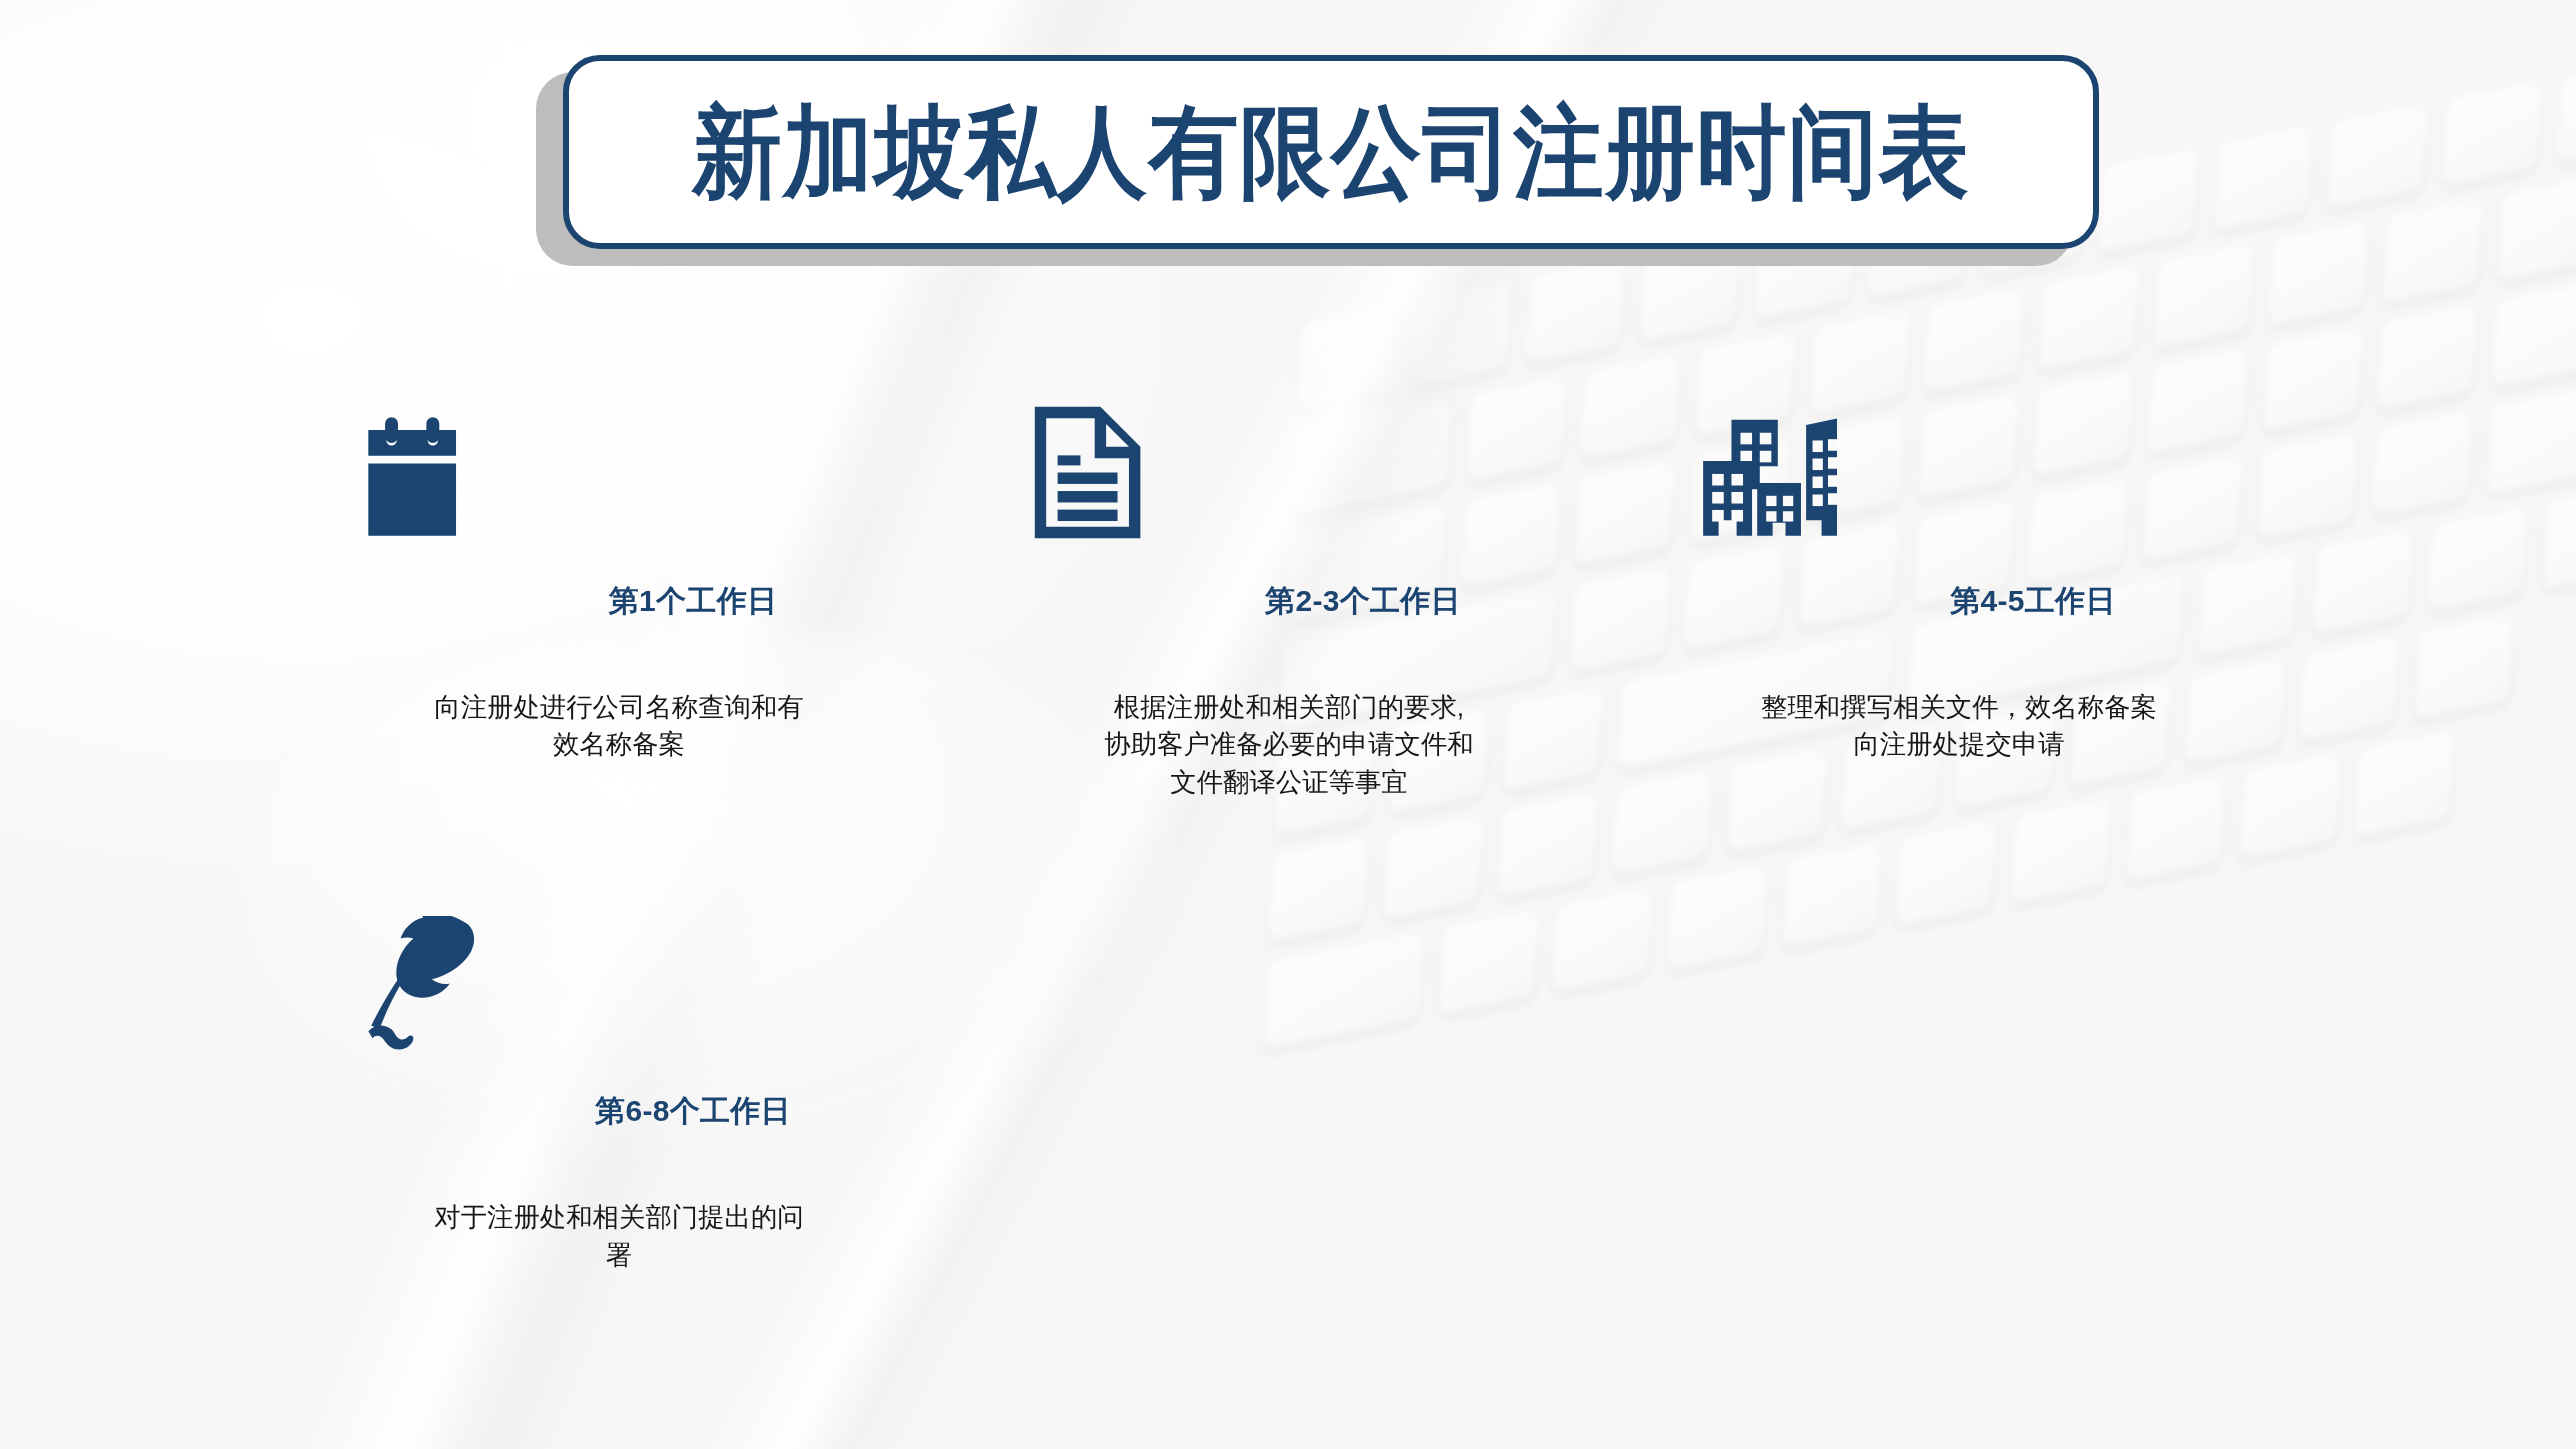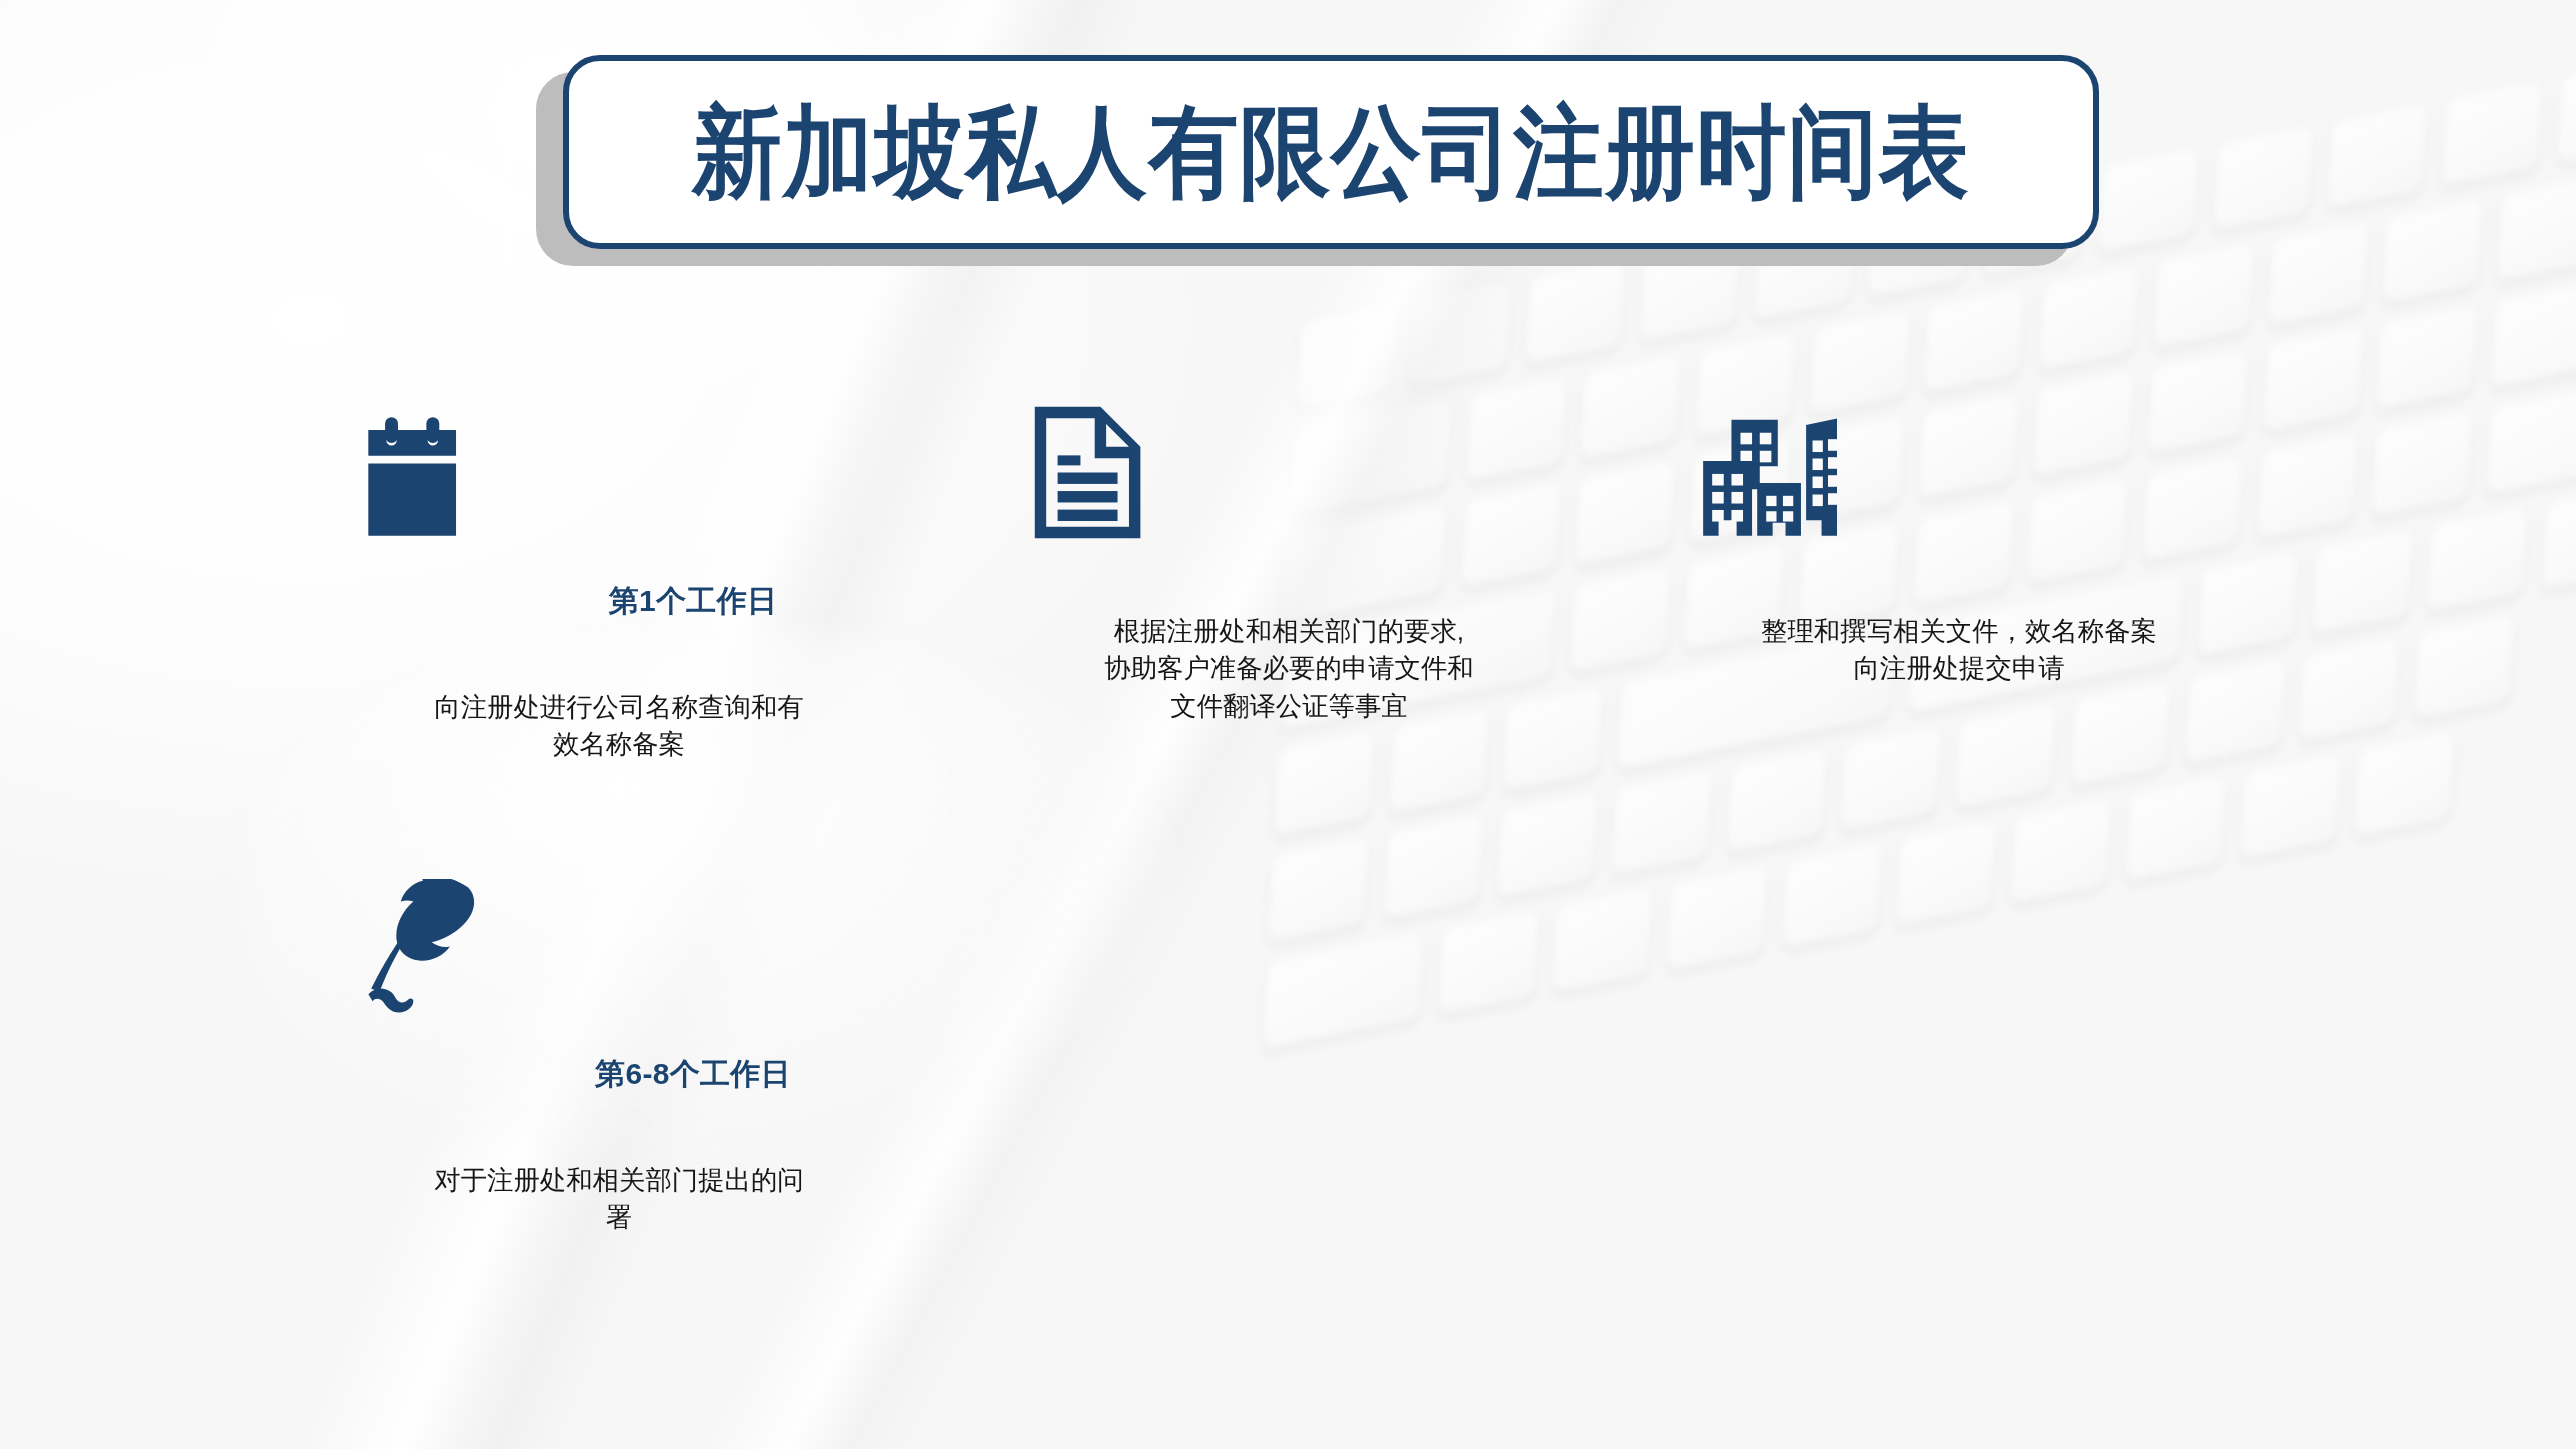--- a/index.html
+++ b/index.html
@@ -272,20 +272,21 @@
           <svg width="122" height="137" viewBox="0 0 84 96" aria-hidden="true">
             <g fill="#1b4470">
               <path d="M4 2 h46 l28 28 v64 H4 Z M12 10 v76 h58 V38 H46 V10 Z M54 14 v16 h16 Z"></path>
               <rect x="20" y="36" width="16" height="7"></rect>
               <rect x="20" y="48" width="42" height="8"></rect>
               <rect x="20" y="61" width="42" height="8"></rect>
               <rect x="20" y="74" width="42" height="8"></rect>
             </g>
           </svg>
         </div>
+        <div class="step-heading">第2-3个工作日</div>
         <div class="step-body">根据注册处和相关部门的要求,
 协助客户准备必要的申请文件和
 文件翻译公证等事宜</div>
       </div>
 
       <div class="cell">
         <div class="icon-slot">
           <svg width="139" height="129" viewBox="0 0 108 100" aria-hidden="true">
             <g fill="#1b4470">
 
@@ -314,20 +315,21 @@
               <rect x="101" y="21" width="7" height="9" fill="#fafafa"></rect>
               <rect x="89" y="36" width="8" height="9" fill="#fafafa"></rect>
               <rect x="101" y="35" width="7" height="9" fill="#fafafa"></rect>
               <rect x="89" y="50" width="8" height="9" fill="#fafafa"></rect>
               <rect x="101" y="49" width="7" height="9" fill="#fafafa"></rect>
               <rect x="89" y="64" width="8" height="9" fill="#fafafa"></rect>
               <rect x="101" y="63" width="7" height="9" fill="#fafafa"></rect>
             </g>
           </svg>
         </div>
+        <div class="step-heading">第4-5工作日</div>
         <div class="step-body">整理和撰写相关文件，效名称备案
 向注册处提交申请</div>
       </div>
 
     </div>
 
     <div class="row row2">
 
       <div class="cell">
         <div class="icon-slot">

